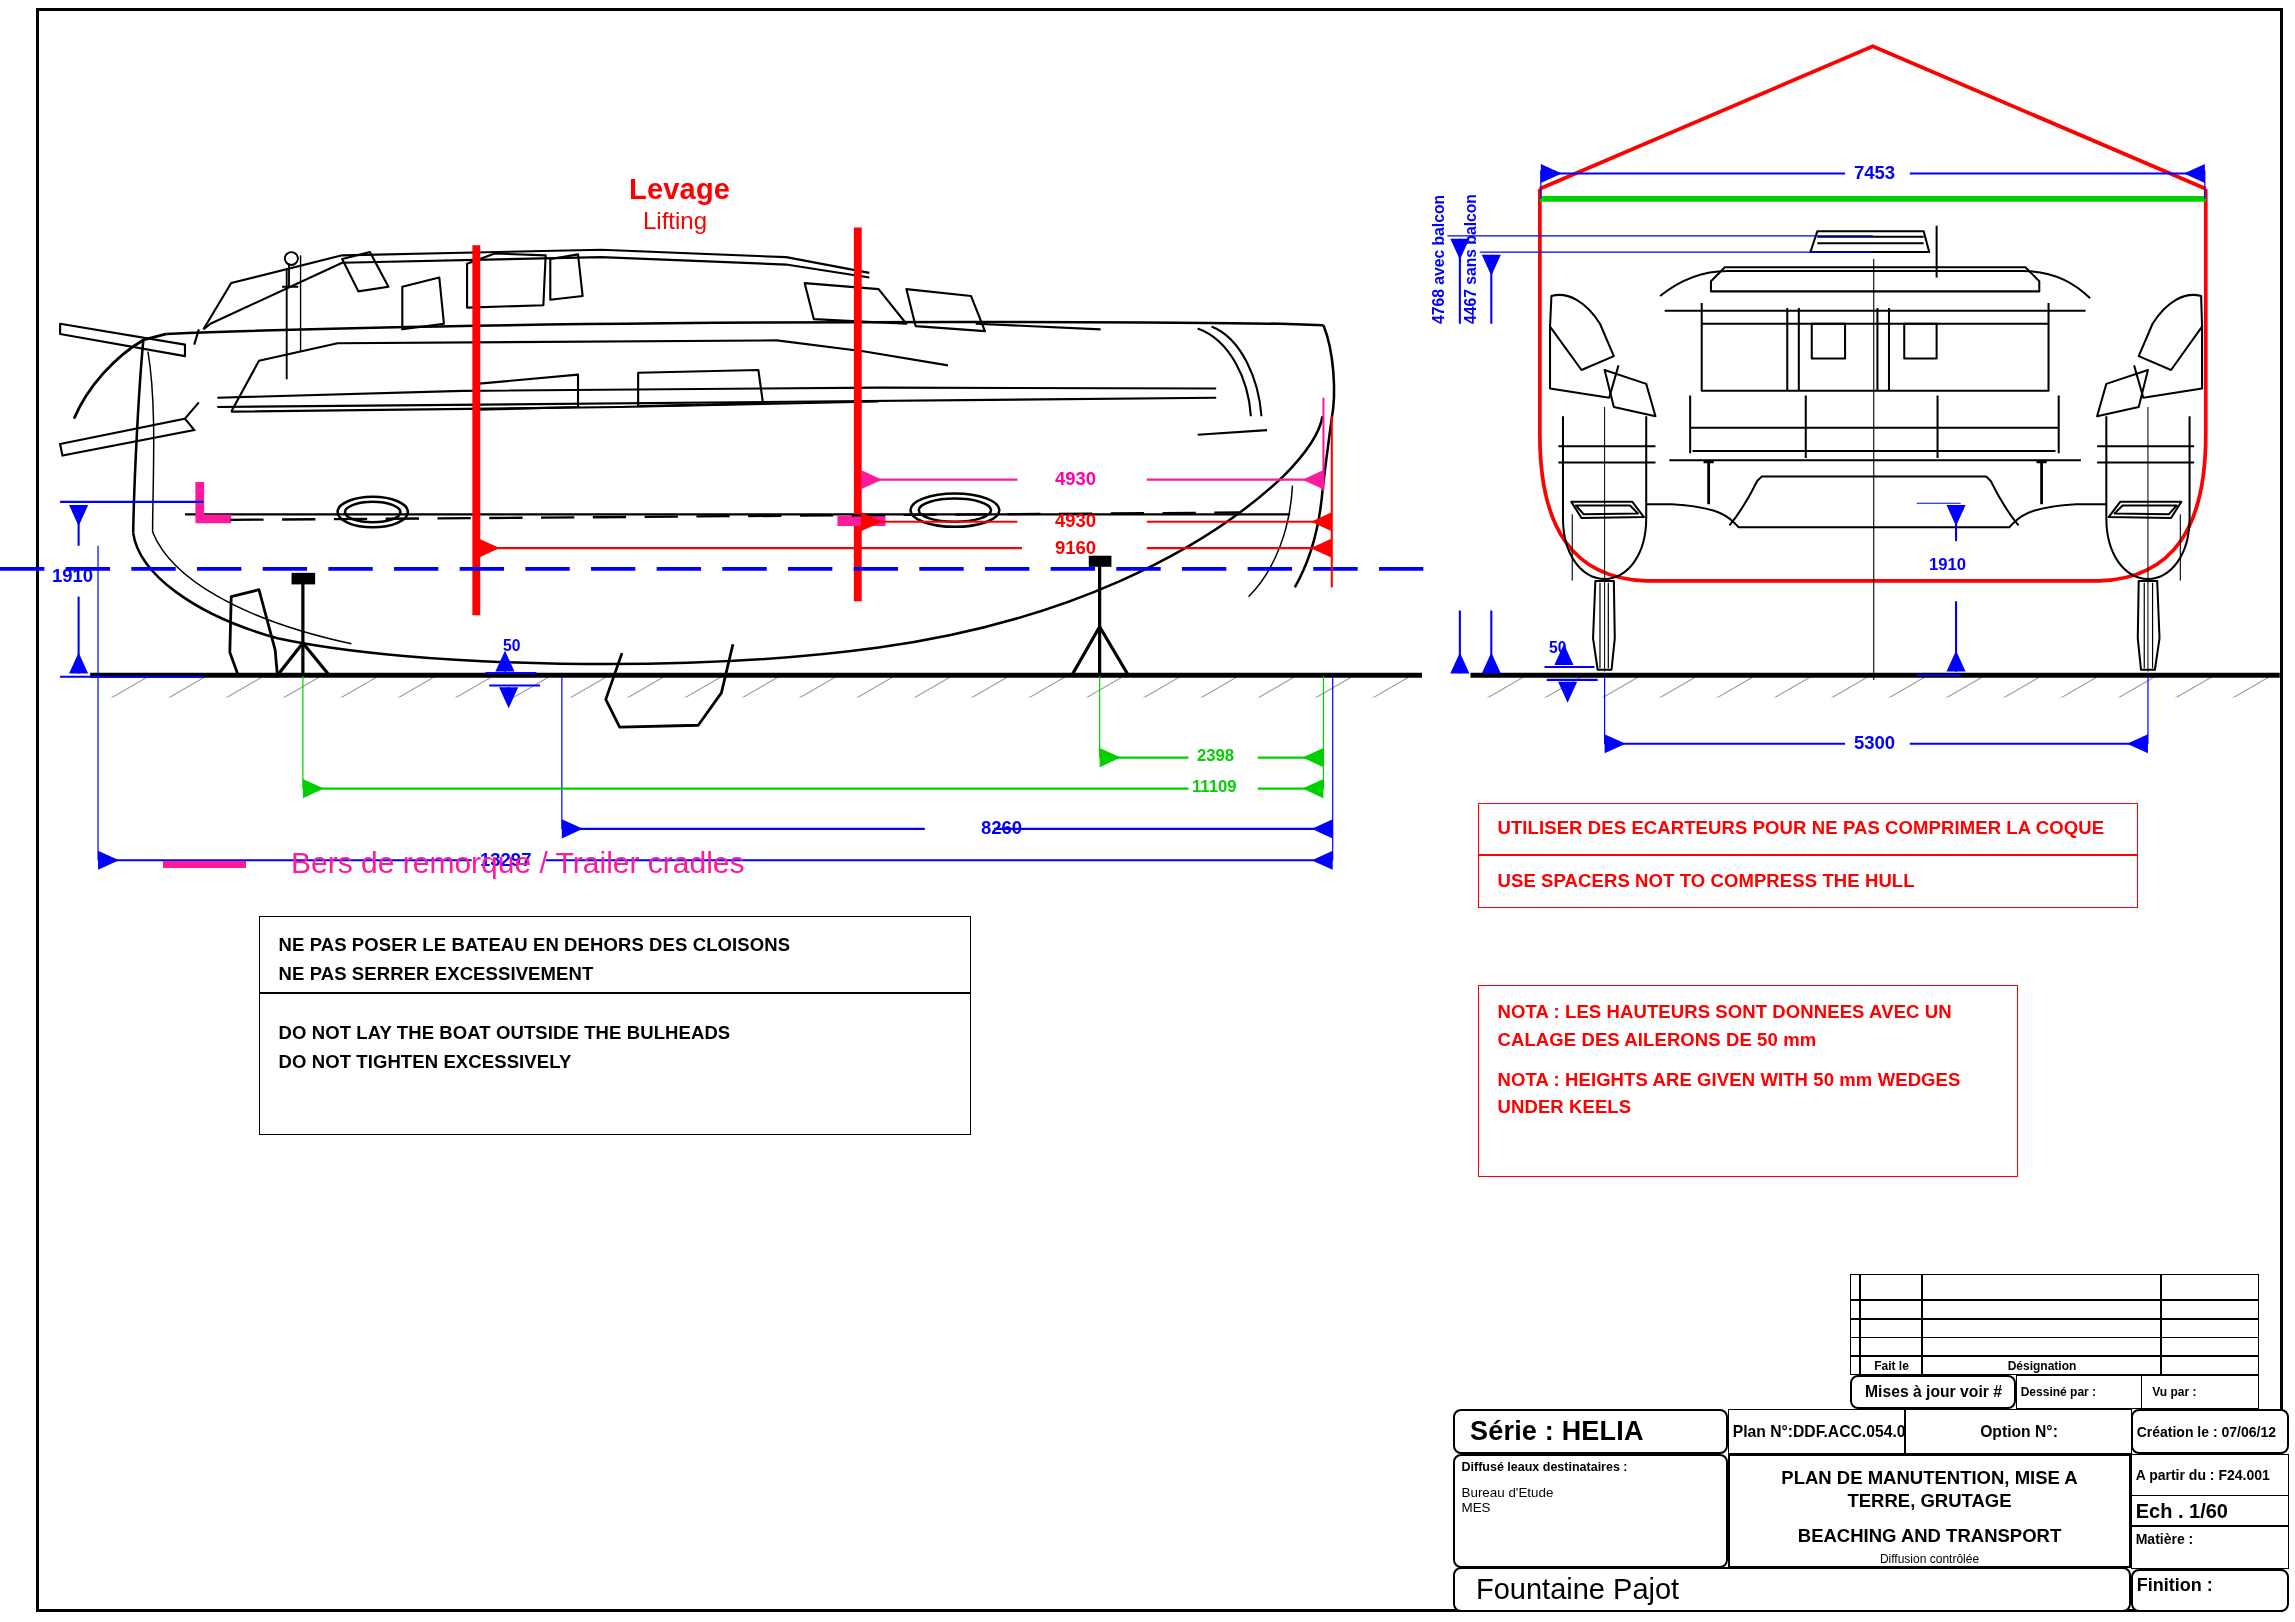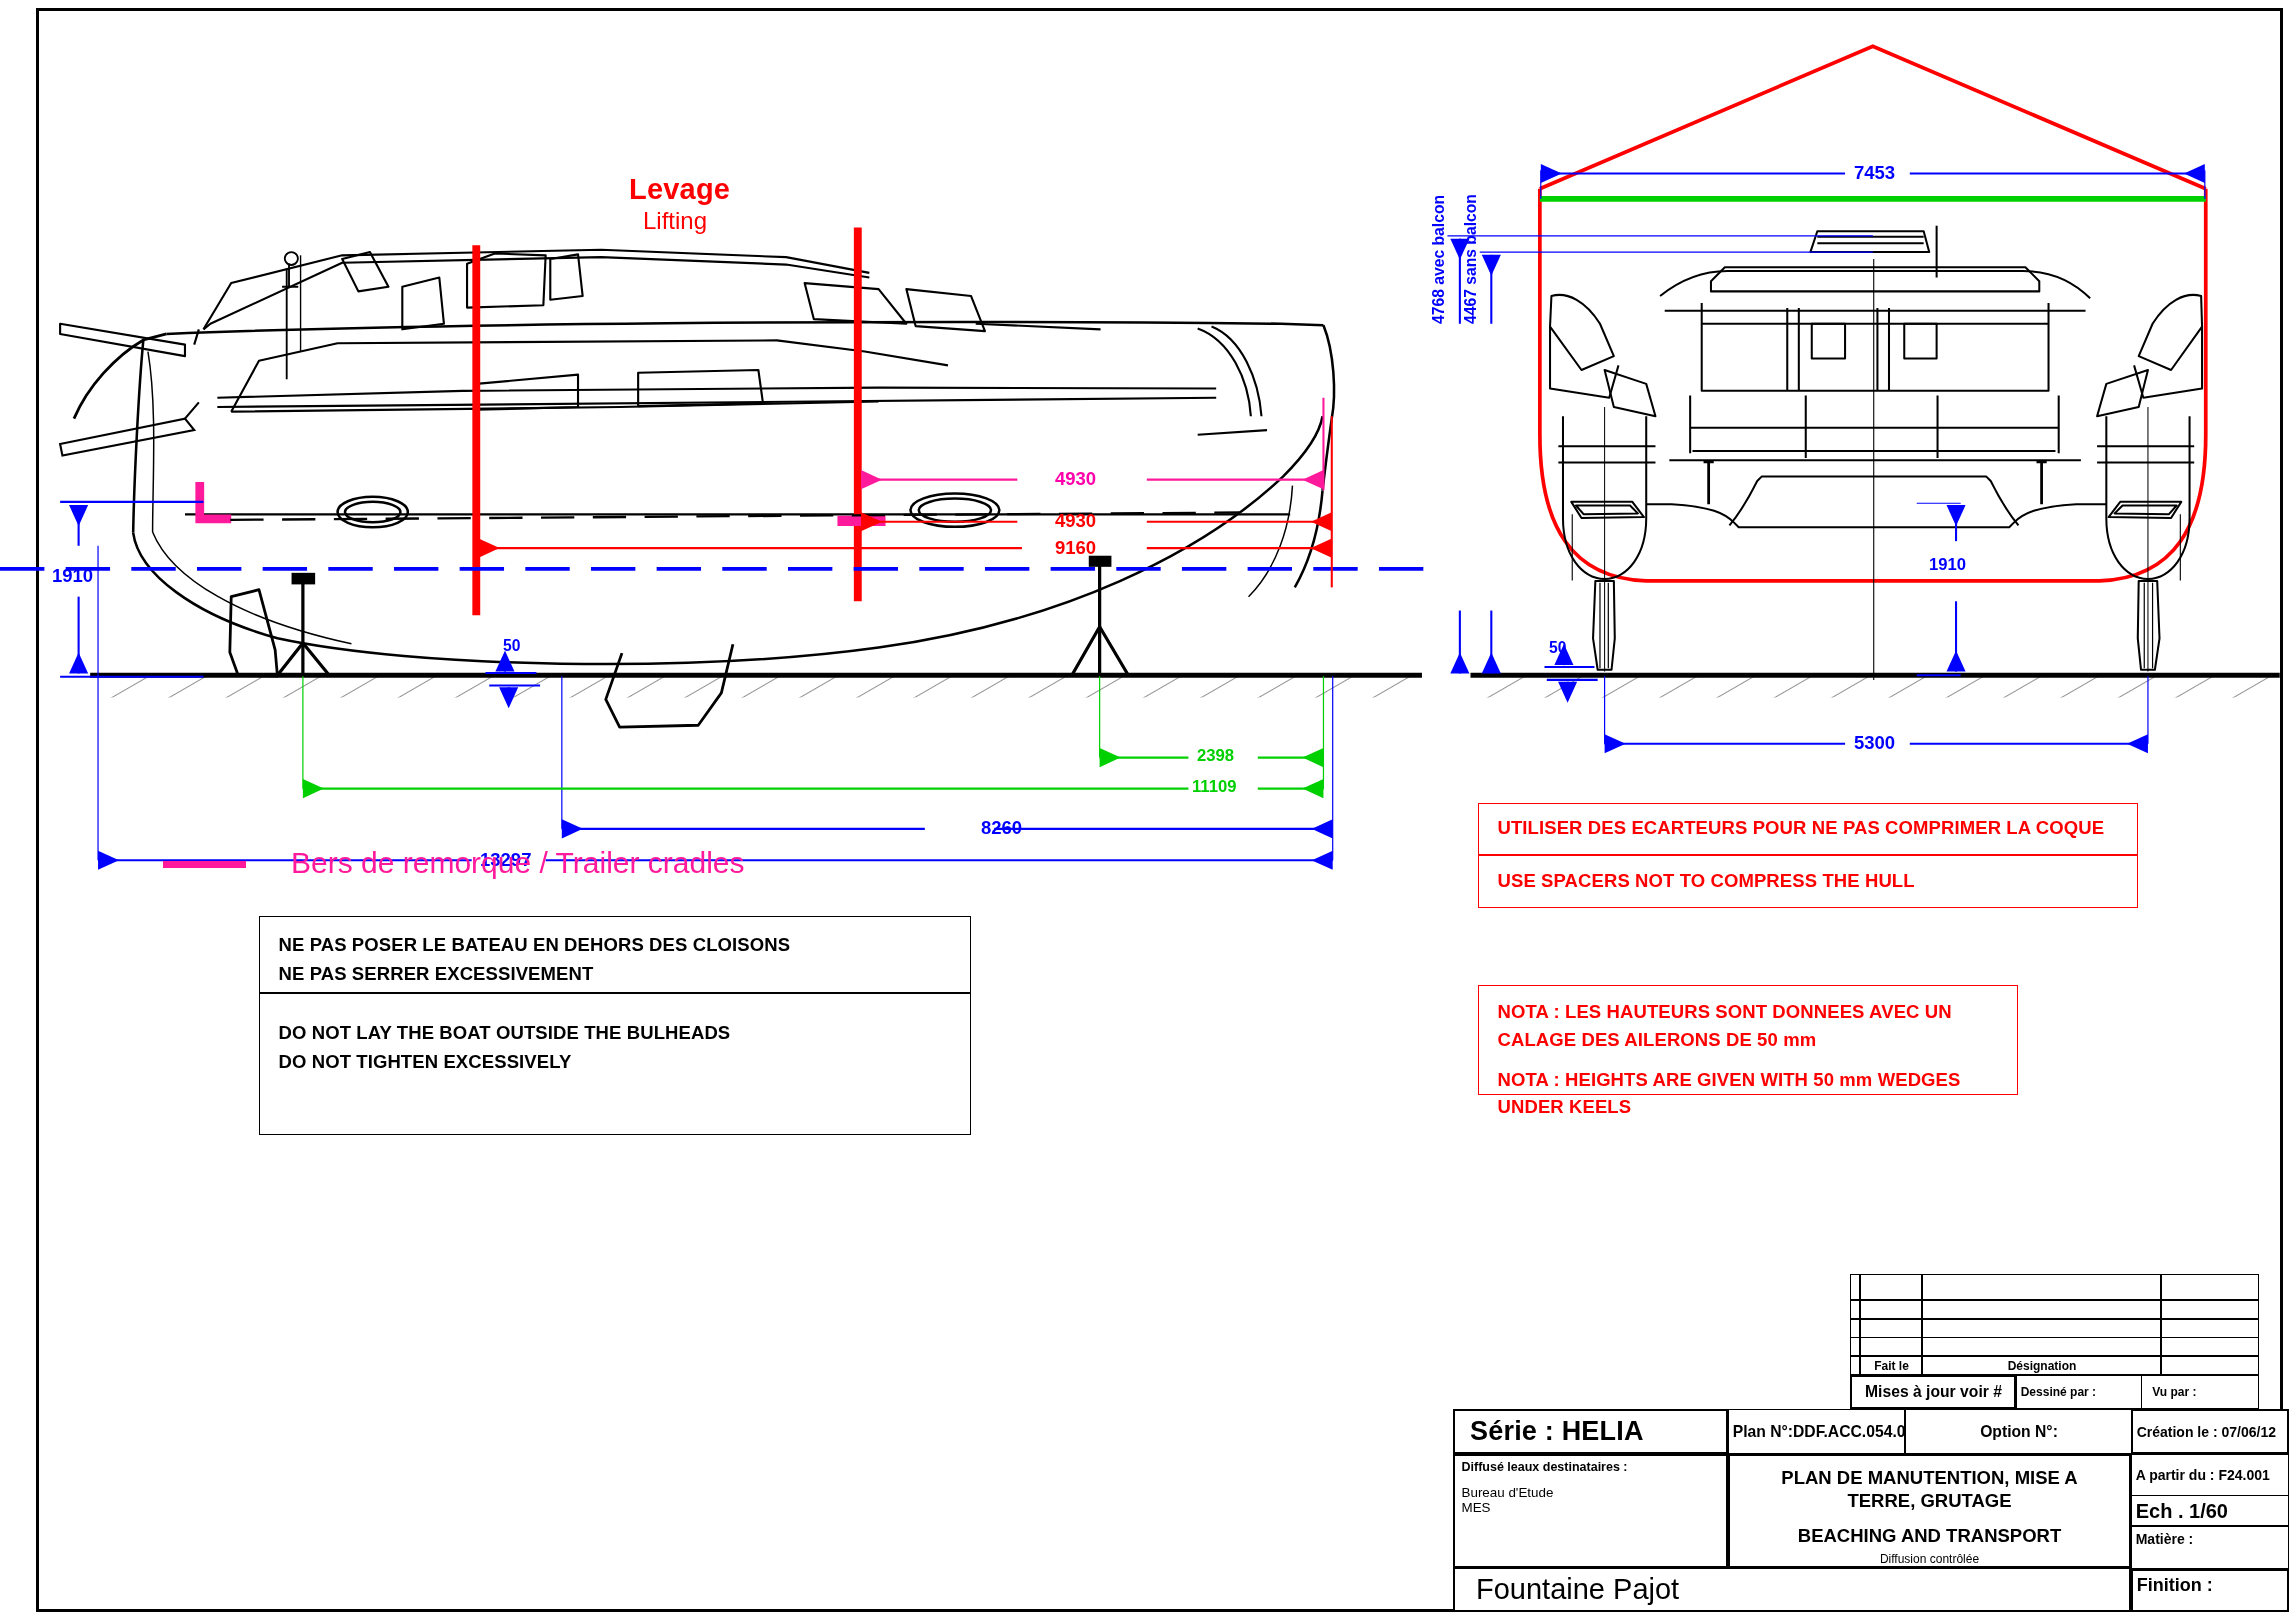--- a/index.html
+++ b/index.html
@@ -62,21 +62,21 @@
     font-size:18.5px; font-weight:bold; color:#ff0000; letter-spacing:0.1px;
     line-height:1.5;
   }
   
   #title-block { position:absolute; }
   .tb-cell {
     position:absolute; box-sizing:border-box;
     border:1.4px solid #000; background:#fff;
     display:flex; align-items:center;
   }
-  .tb-cell.thick { border-width:2.3px; }
+  .tb-cell.thick { border-width:2.3px;border-radius:8px; }
   .tb-label {
     font-size:12px; font-weight:bold; color:#000;
     padding-left:3.7px; white-space:nowrap;
   }
   .tb-label.center { width:100%; text-align:center; padding-left:1px; justify-content:center; }
   .tb-big { font-size:27px; font-weight:bold; letter-spacing:0.2px; }
   .tb-mid { font-size:15.7px; font-weight:bold; }
   .tb-plain { font-weight:normal; }
   .tb-brand { font-size:29px; font-weight:normal; }
   .tb-center-wrap {
@@ -436,21 +436,21 @@
   <div class="redbox" style="left:1478px; top:803px; width:660px; height:52px;">
     <div style="padding:10.2px 0 0 18.5px;">
       <div class="redbox-line">UTILISER DES ECARTEURS POUR NE PAS COMPRIMER LA COQUE</div>
     </div>
   </div>
   <div class="redbox" style="left:1478px; top:855px; width:660px; height:53px;">
     <div style="padding:11px 0 0 18.5px;">
       <div class="redbox-line">USE SPACERS NOT TO COMPRESS THE HULL</div>
     </div>
   </div>
-  <div class="redbox" style="left:1478px; top:985px; width:540px; height:110px;">
+  <div class="redbox" style="left:1478px; top:985px; width:540px; height:192px;">
     <div style="padding:12px 0 0 18.5px;">
       <div class="redbox-line">NOTA : LES HAUTEURS SONT DONNEES AVEC UN</div>
       <div class="redbox-line">CALAGE DES AILERONS DE 50 mm</div>
       <div class="redbox-line" style="height:12px;"></div>
       <div class="redbox-line">NOTA : HEIGHTS ARE GIVEN WITH 50 mm WEDGES</div>
       <div class="redbox-line">UNDER KEELS</div>
     </div>
   </div>
 
   <div id="title-block">

